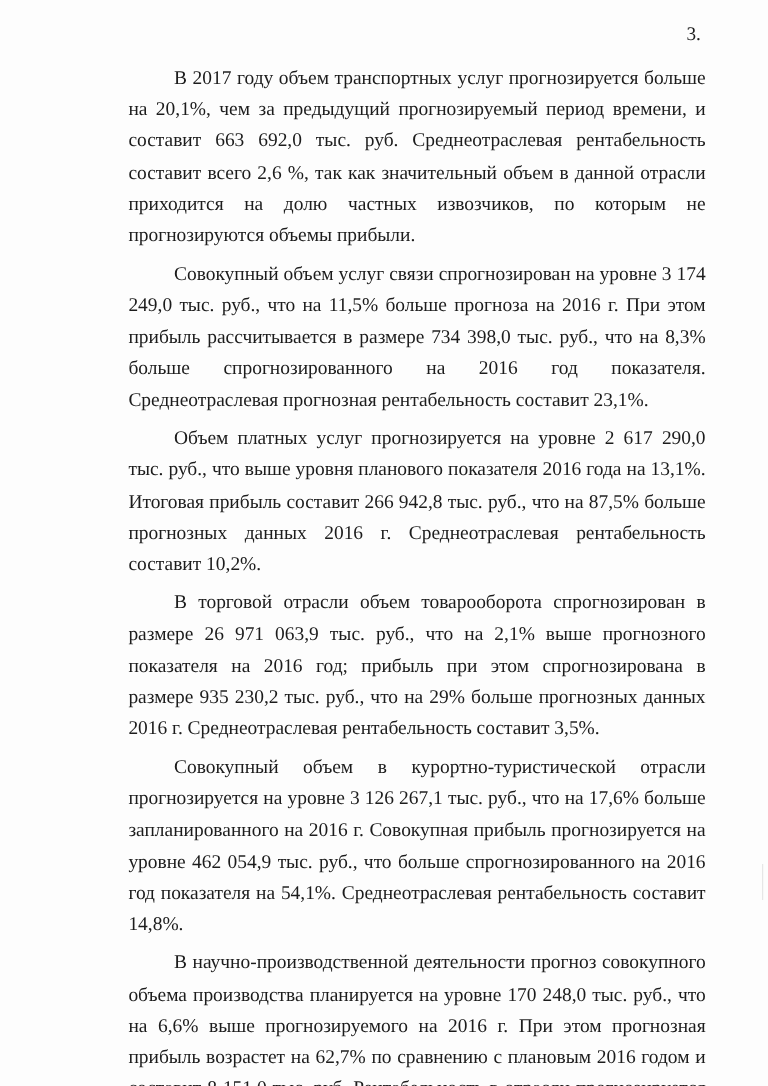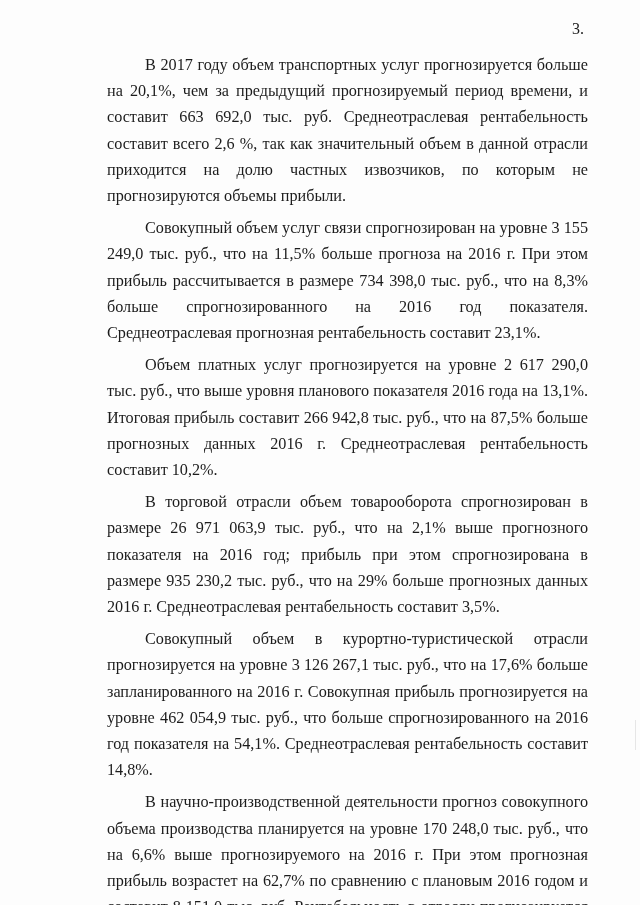--- a/index.html
+++ b/index.html
@@ -20,20 +20,20 @@
       position: absolute; right: 4px; top: 720px; width: 1px; height: 30px; background: #e6e6e6;
     }
   </style>
 </head>
 <body>
 
 <div class="page-number">3.</div>
 
 <div class="content">
   <p>В 2017 году объем транспортных услуг прогнозируется больше на 20,1%, чем за предыдущий прогнозируемый период времени, и составит 663 692,0 тыс. руб. Среднеотраслевая рентабельность составит всего 2,6 %, так как значительный объем в данной отрасли приходится на долю частных извозчиков, по которым не прогнозируются объемы прибыли.</p>
-  <p>Совокупный объем услуг связи спрогнозирован на уровне 3 155 249,0 тыс. руб., что на 11,5% больше прогноза на 2016 г. При этом прибыль рассчитывается в размере 734 398,0 тыс. руб., что на 8,3% больше спрогнозированного на 2016 год показателя. Среднеотраслевая прогнозная рентабельность составит 23,1%.</p>
+  <p>Совокупный объем услуг связи спрогнозирован на уровне 3 174 249,0 тыс. руб., что на 11,5% больше прогноза на 2016 г. При этом прибыль рассчитывается в размере 734 398,0 тыс. руб., что на 8,3% больше спрогнозированного на 2016 год показателя. Среднеотраслевая прогнозная рентабельность составит 23,1%.</p>
   <p>Объем платных услуг прогнозируется на уровне 2 617 290,0 тыс. руб., что выше уровня планового показателя 2016 года на 13,1%. Итоговая прибыль составит 266 942,8 тыс. руб., что на 87,5% больше прогнозных данных 2016 г. Среднеотраслевая рентабельность составит 10,2%.</p>
   <p>В торговой отрасли объем товарооборота спрогнозирован в размере 26 971 063,9 тыс. руб., что на 2,1% выше прогнозного показателя на 2016 год; прибыль при этом спрогнозирована в размере 935 230,2 тыс. руб., что на 29% больше прогнозных данных 2016 г. Среднеотраслевая рентабель­ность составит 3,5%.</p>
   <p>Совокупный объем в курортно-туристической отрасли прогнози­руется на уровне 3 126 267,1 тыс. руб., что на 17,6% больше заплани­рованного на 2016 г. Совокупная прибыль прогнозируется на уровне 462 054,9 тыс. руб., что больше спрогнозированного на 2016 год показа­теля на 54,1%. Среднеотраслевая рентабельность составит 14,8%.</p>
   <p>В научно-производственной деятельности прогноз совокупного объема производства планируется на уровне 170 248,0 тыс. руб., что на 6,6% выше прогнозируемого на 2016 г. При этом прогнозная прибыль воз­растет на 62,7% по сравнению с плановым 2016 годом и составит 8 151,0 тыс. руб. Рентабельность в отрасли прогнозируется на уровне 4,8%.</p>
 </div>
 
 <div class="mark"></div>
 
 </body></html>

